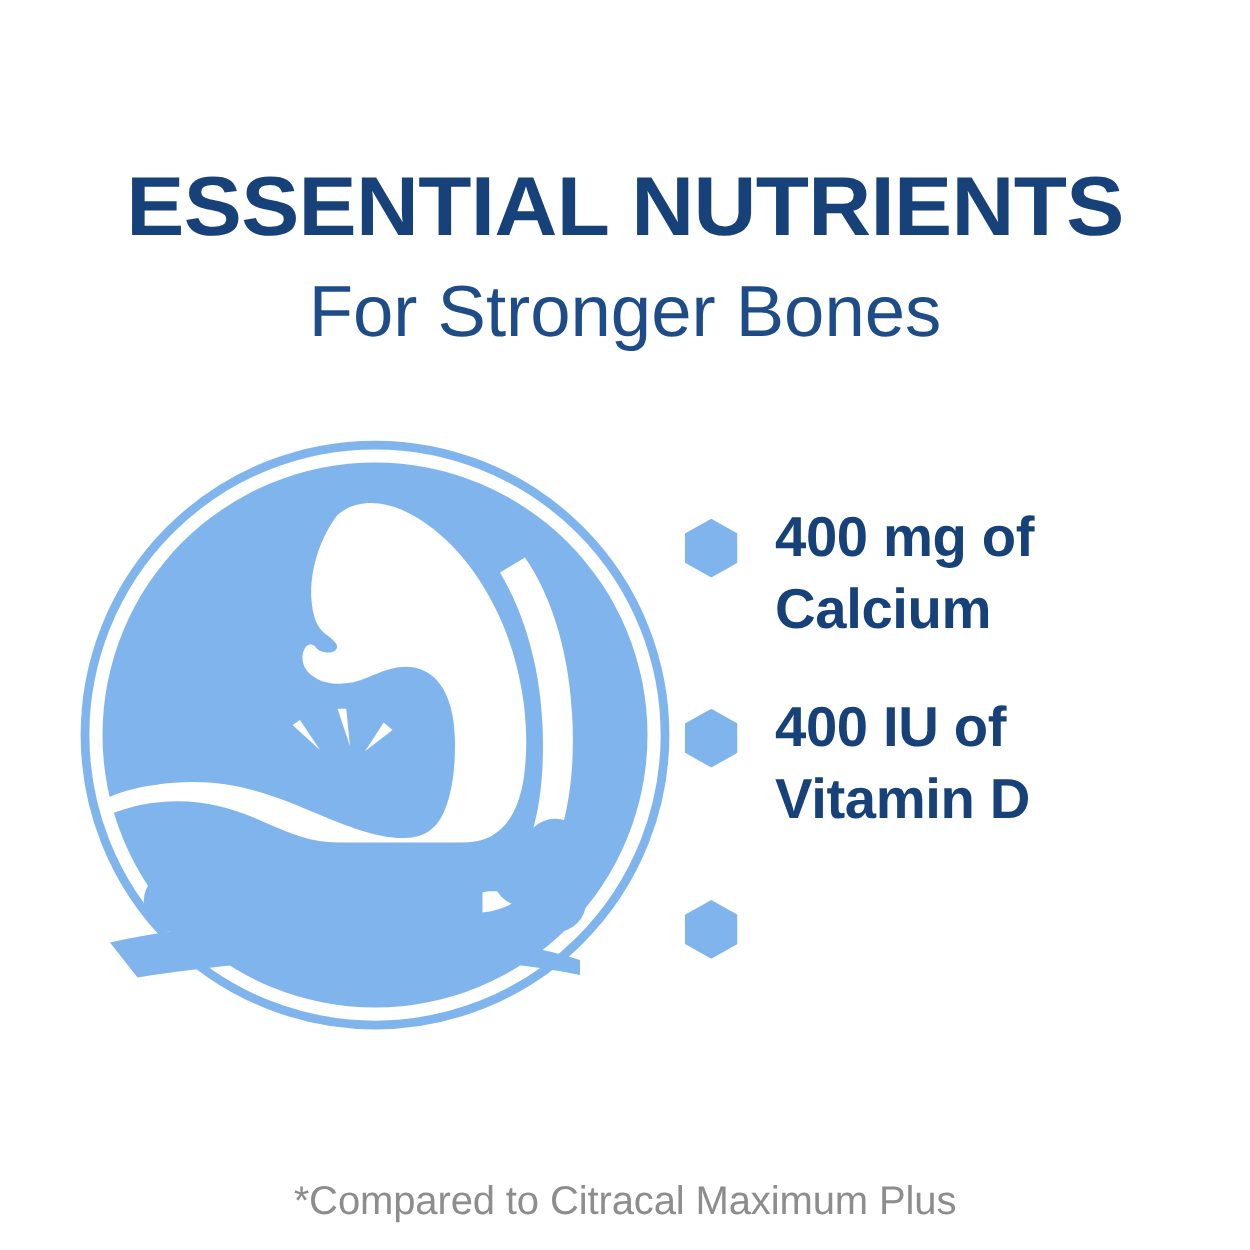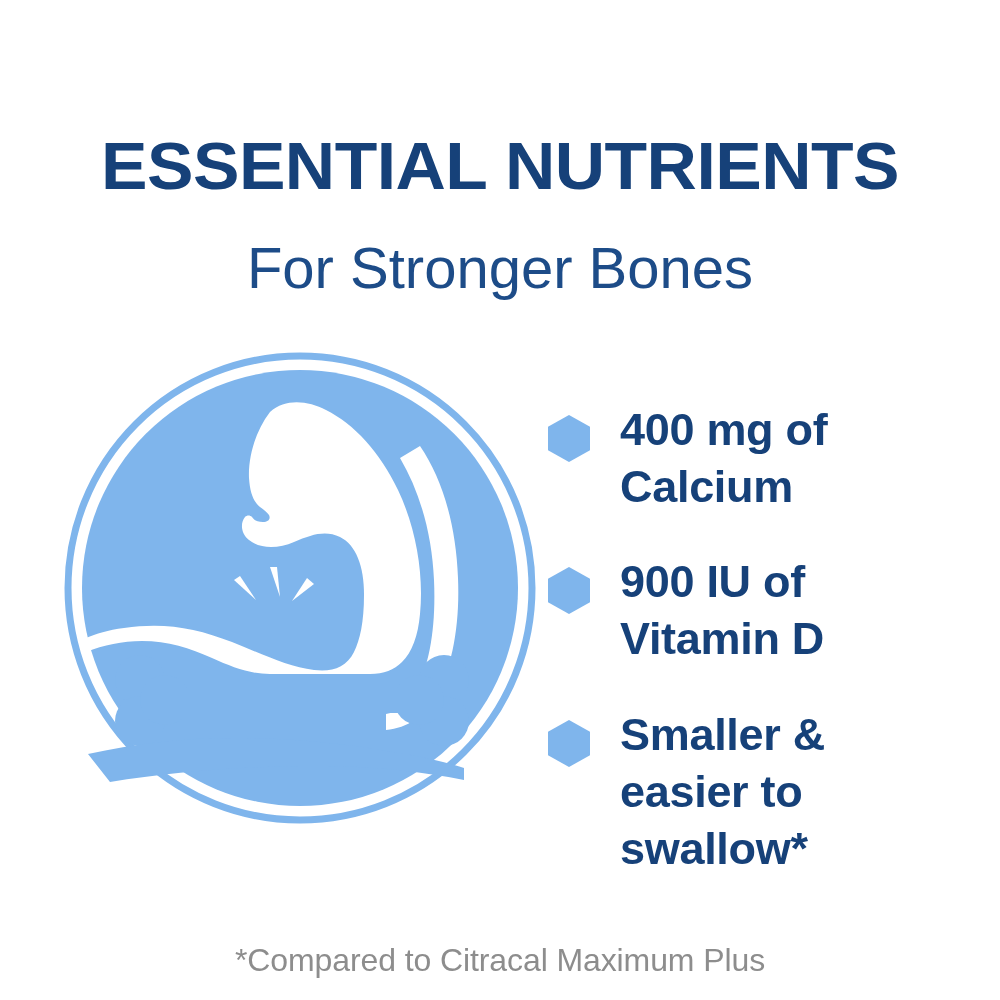--- a/index.html
+++ b/index.html
@@ -42,21 +42,21 @@
     margin: 0;
     white-space: nowrap;
     transform: scaleX(1.04);
   }
   .subheadline {
     font-family: "Liberation Sans", sans-serif;
     font-size: 58px;
     font-weight: 400;
     line-height: 1.0;
     color: #1D4C88;
-    margin: 18px;
+    margin: 0;
     padding-top: 22px;
     white-space: nowrap;
   }
 
   
   .illustration {
     position: absolute;
     left: 64px;
     top: 352px;
     width: 472px;
@@ -214,32 +214,29 @@
       <span class="benefit-text">400 mg of
 Calcium</span>
     </div>
 
     <div class="benefit-item">
       <span class="hex-bullet">
         <svg viewBox="0 0 42 47" xmlns="http://www.w3.org/2000/svg">
           <polygon points="21,0 42,11.75 42,35.25 21,47 0,35.25 0,11.75" fill="#7FB5EC"></polygon>
         </svg>
       </span>
-      <span class="benefit-text">900 IU of
+      <span class="benefit-text">400 IU of
 Vitamin D</span>
     </div>
 
     <div class="benefit-item">
       <span class="hex-bullet">
         <svg viewBox="0 0 42 47" xmlns="http://www.w3.org/2000/svg">
           <polygon points="21,0 42,11.75 42,35.25 21,47 0,35.25 0,11.75" fill="#7FB5EC"></polygon>
         </svg>
       </span>
-      <span class="benefit-text">Smaller &amp;
-easier to
-swallow*</span>
     </div>
 
   </div>
 
   <div class="footnote">*Compared to Citracal Maximum Plus</div>
 
 </div>
 
 </body></html>

